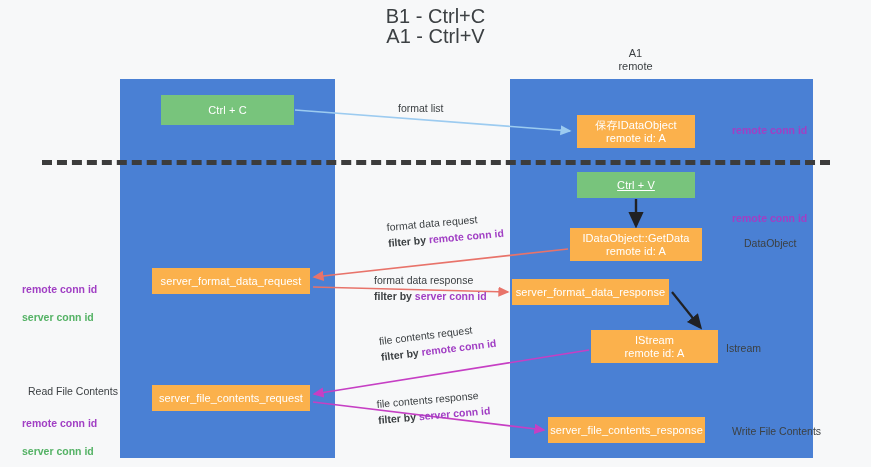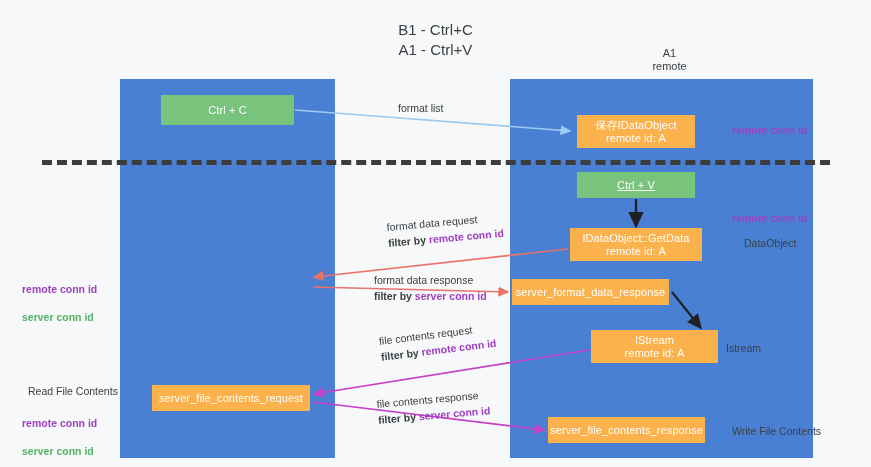--- a/index.html
+++ b/index.html
@@ -17,30 +17,29 @@
   .lane {
     position:absolute;
     background:#4a80d4;
   }
   #lane-b1 { left:120px; top:79px; width:215px; height:379px; }
   #lane-a1 { left:510px; top:79px; width:303px; height:379px; }
 
   
   .page-title {
     position:absolute; left:0; top:6px; width:871px;
-    text-align:center; color:#3c4043; font-size:15px; line-height:20px;
+    text-align:center; color:#3c4043; font-size:20px; line-height:20px;
     white-space:pre-line;
-    margin-top:14px;
   }
   .lane-title {
     position:absolute; text-align:center; color:#3c4043;
     font-size:11px; line-height:13px; white-space:pre-line;
   }
   #title-b1 { left:120px; top:47px; width:215px; }
-  #title-a1 { left:518px; top:47px; width:303px; }
+  #title-a1 { left:484px; top:47px; width:303px; }
 
   
   .node {
     position:absolute;
     display:flex; align-items:center; justify-content:center;
     text-align:center;
     color:#ffffff; font-size:11px; line-height:13px;
     white-space:pre-line;
     letter-spacing:.1px;
   }
@@ -146,20 +145,21 @@
   </svg>
 
   <div id="divider"></div>
 
   <div class="node green" id="n-ctrlc">Ctrl + C</div>
   <div class="node orange" id="n-idobj">保存IDataObject
 remote id: A</div>
   <div class="node green" id="n-ctrlv">Ctrl + V</div>
   <div class="node orange" id="n-getdata">IDataObject::GetData
 remote id: A</div>
+  <div class="node orange" id="n-sfdreq">server_format_data_request</div>
   <div class="node orange" id="n-sfdres">server_format_data_response</div>
   <div class="node orange" id="n-istream">IStream
 remote id: A</div>
   <div class="node orange" id="n-sfcreq">server_file_contents_request</div>
   <div class="node orange" id="n-sfcres">server_file_contents_response</div>
 
   <div class="side purple" id="s-remote1">remote conn id</div>
   <div class="side purple" id="s-remote2">remote conn id</div>
   <div class="side dark" id="s-dataobj">DataObject</div>
   <div class="side dark" id="s-istream">Istream</div>

